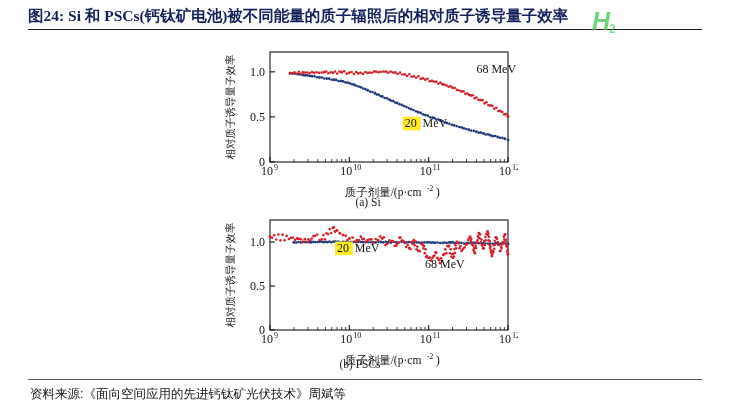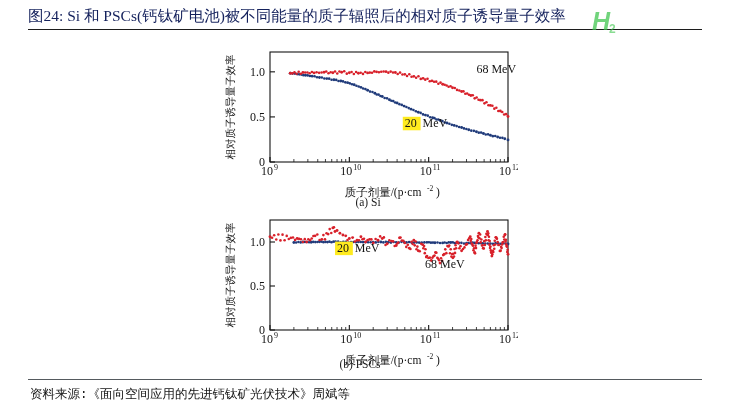--- a/index.html
+++ b/index.html
@@ -19,21 +19,21 @@
   
   #figure-header {
     position: absolute;
     left: 28px;
     top: 6px;
     width: 674px;
     height: 26px;
   }
   #figure-title {
     font-family: "Liberation Serif", "DejaVu Serif", serif;
-    font-weight: normal;
+    font-weight: bold;
     font-size: 15.5px;
     line-height: 20px;
     color: #14215c;
     white-space: nowrap;
     letter-spacing: 0px;
   }
   #header-rule {
     position: absolute;
     left: 28px;
     top: 29px;
@@ -48,21 +48,21 @@
     left: 28px;
     top: 379px;
     width: 674px;
     height: 0;
     border-top: 1.2px solid #555a5e;
   }
   #source-note {
     position: absolute;
     left: 30px;
     top: 386px;
-    font-family: Liberation Mono, monospace;
+    font-family: Liberation Sans, sans-serif;
     font-size: 12.5px;
     color: #141414;
     white-space: nowrap;
     text-align: right;
   }
 
   
   #watermark {
     position: absolute;
     left: 470px;

